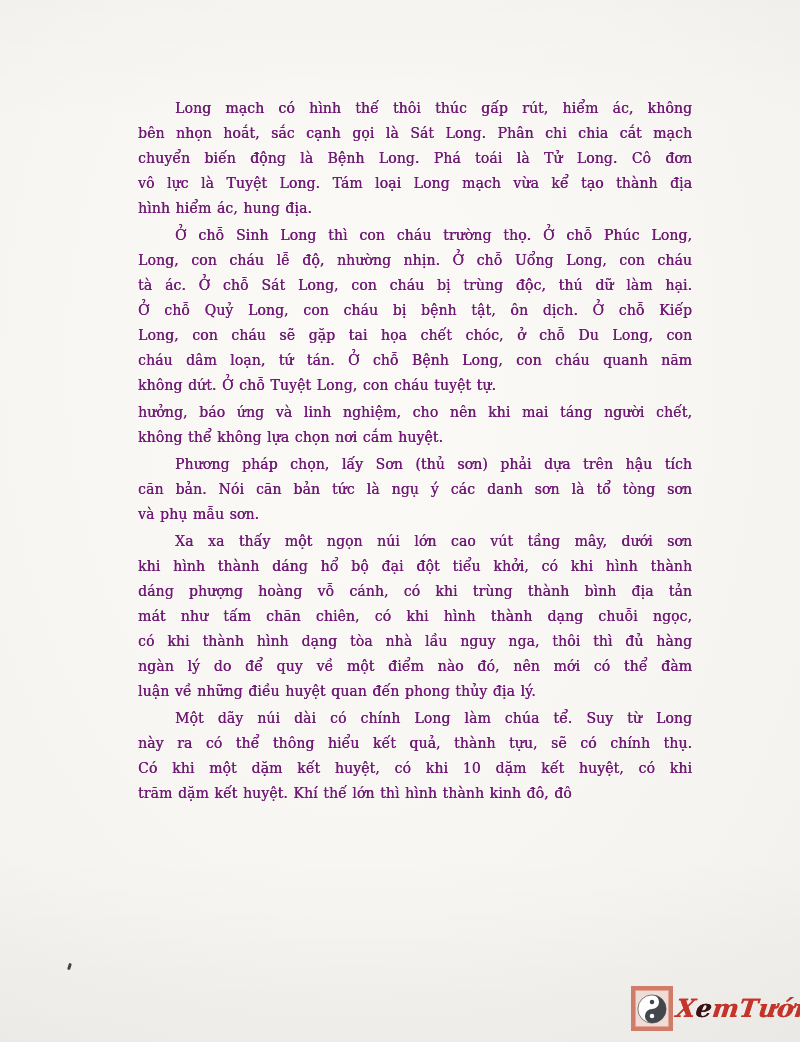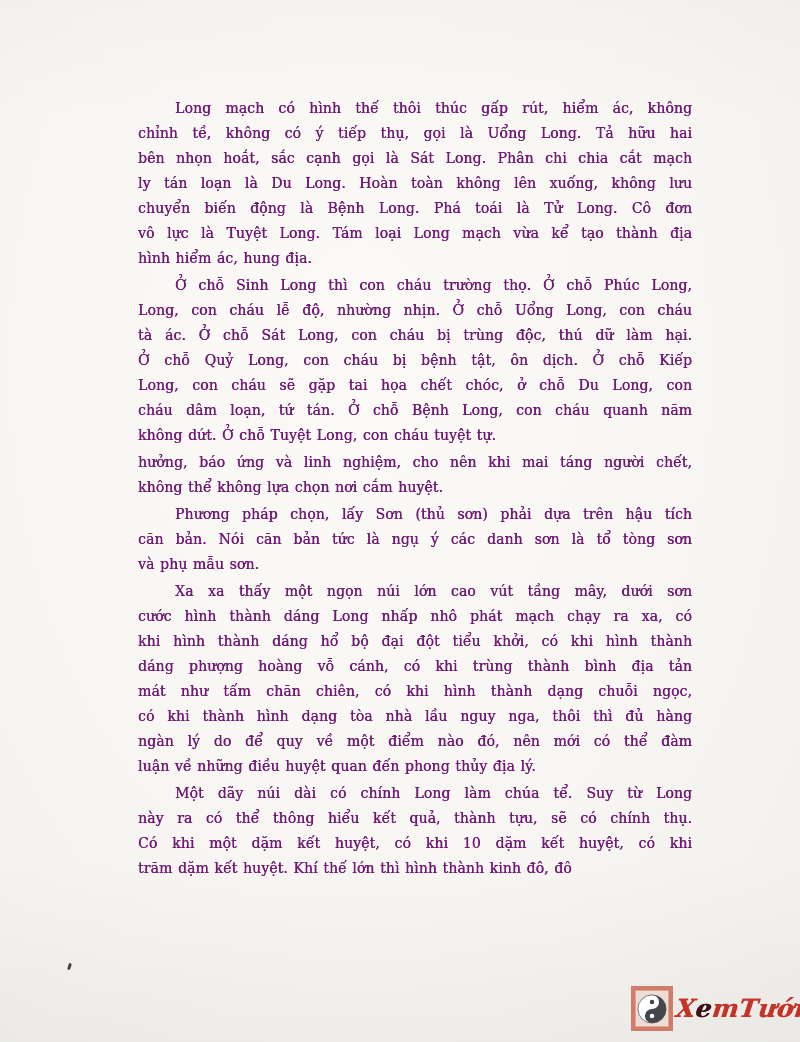--- a/index.html
+++ b/index.html
@@ -84,23 +84,21 @@
   .site-name .char-dark { color: #3a1116; }
 </style>
 </head>
 <body>
 
 <div class="scan-shade"></div>
 
 <div class="text-block" id="text-block">
     <div class="para">
       <div class="line first">Long mạch có hình thế thôi thúc gấp rút, hiểm ác, không</div>
-      <div class="line">chỉnh tề, không có ý tiếp thụ, gọi là Uổng Long. Tả hữu hai</div>
       <div class="line">bên nhọn hoắt, sắc cạnh gọi là Sát Long. Phân chi chia cắt mạch</div>
-      <div class="line">ly tán loạn là Du Long. Hoàn toàn không lên xuống, không lưu</div>
       <div class="line">chuyển biến động là Bệnh Long. Phá toái là Tử Long. Cô đơn</div>
       <div class="line">vô lực là Tuyệt Long. Tám loại Long mạch vừa kể tạo thành địa</div>
       <div class="line last">hình hiểm ác, hung địa.</div>
     </div>
     <div class="para">
       <div class="line first">Ở chỗ Sinh Long thì con cháu trường thọ. Ở chỗ Phúc Long,</div>
       <div class="line">Long, con cháu lễ độ, nhường nhịn. Ở chỗ Uổng Long, con cháu</div>
       <div class="line">tà ác. Ở chỗ Sát Long, con cháu bị trùng độc, thú dữ làm hại.</div>
       <div class="line">Ở chỗ Quỷ Long, con cháu bị bệnh tật, ôn dịch. Ở chỗ Kiếp</div>
       <div class="line">Long, con cháu sẽ gặp tai họa chết chóc, ở chỗ Du Long, con</div>
@@ -111,21 +109,20 @@
       <div class="line">hưởng, báo ứng và linh nghiệm, cho nên khi mai táng người chết,</div>
       <div class="line last">không thể không lựa chọn nơi cắm huyệt.</div>
     </div>
     <div class="para">
       <div class="line first">Phương pháp chọn, lấy Sơn (thủ sơn) phải dựa trên hậu tích</div>
       <div class="line">căn bản. Nói căn bản tức là ngụ ý các danh sơn là tổ tòng sơn</div>
       <div class="line last">và phụ mẫu sơn.</div>
     </div>
     <div class="para">
       <div class="line first">Xa xa thấy một ngọn núi lớn cao vút tầng mây, dưới sơn</div>
-      <div class="line">cước hình thành dáng Long nhấp nhô phát mạch chạy ra xa, có</div>
       <div class="line">khi hình thành dáng hổ bộ đại đột tiểu khởi, có khi hình thành</div>
       <div class="line">dáng phượng hoàng vỗ cánh, có khi trùng thành bình địa tản</div>
       <div class="line">mát như tấm chăn chiên, có khi hình thành dạng chuỗi ngọc,</div>
       <div class="line">có khi thành hình dạng tòa nhà lầu nguy nga, thôi thì đủ hàng</div>
       <div class="line">ngàn lý do để quy về một điểm nào đó, nên mới có thể đàm</div>
       <div class="line last">luận về những điều huyệt quan đến phong thủy địa lý.</div>
     </div>
     <div class="para">
       <div class="line first">Một dãy núi dài có chính Long làm chúa tể. Suy từ Long</div>
       <div class="line">này ra có thể thông hiểu kết quả, thành tựu, sẽ có chính thụ.</div>

